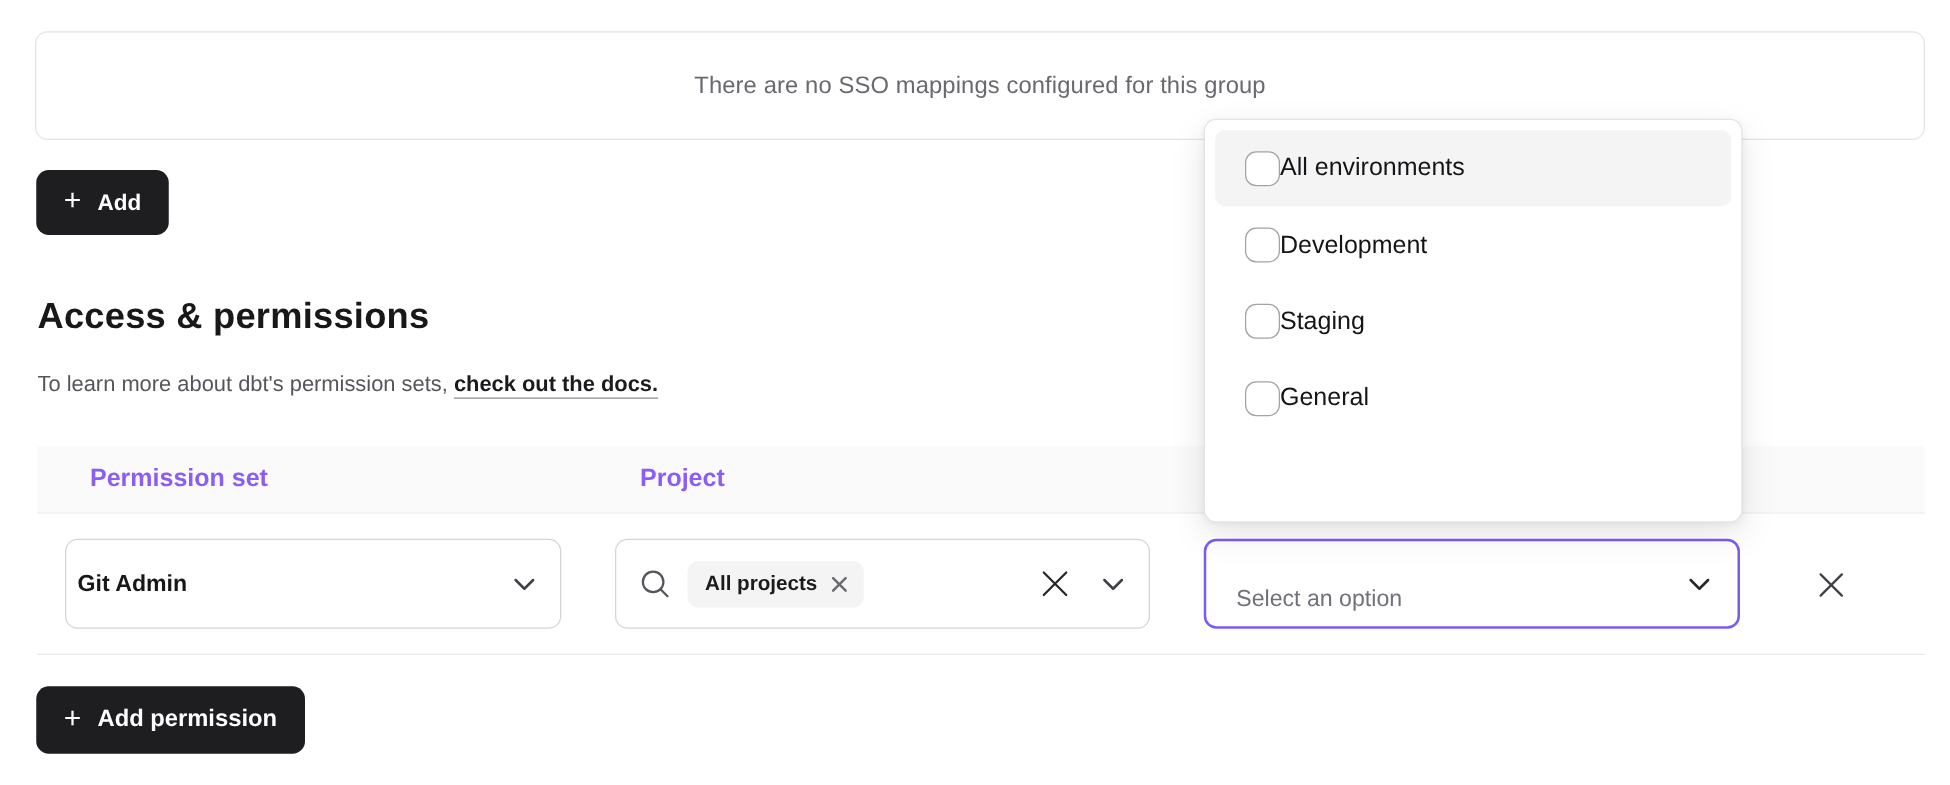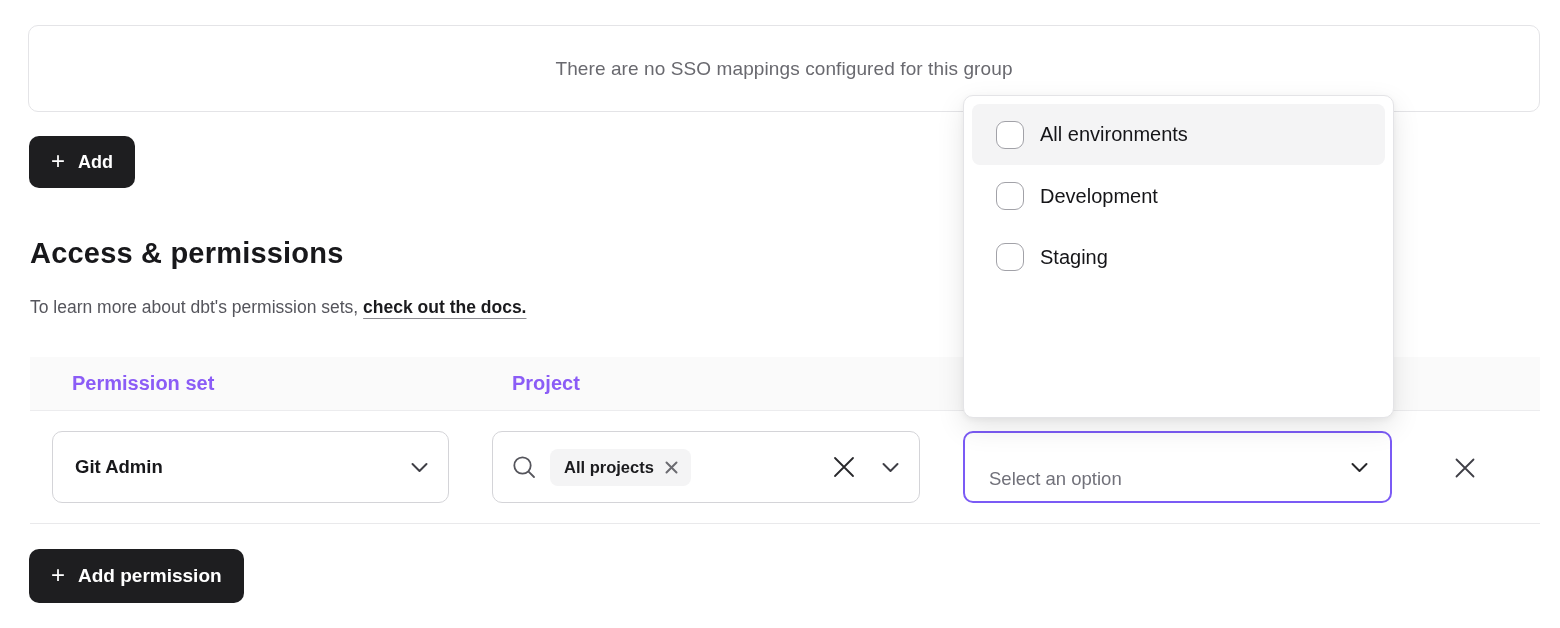--- a/index.html
+++ b/index.html
@@ -85,21 +85,21 @@
   
   .control {
     position: absolute;
     background: #ffffff;
     border: 1px solid #d4d4d8;
     border-radius: 10px;
     height: 72px;
     display: flex; align-items: center;
     cursor: pointer;
   }
-  .select-permission { left: 52px; top: 431px; width: 397px; padding: 0 20px 0 22px; }
+  .select-permission { left: 52px; top: 431px; width: 397px; padding: 0 20px 0 9px; }
   .select-permission .value { font-size: 18.5px; font-weight: 700; color: #18181b; }
 
   .combo-project { left: 492px; top: 431px; width: 428px; padding: 0 20px 0 18px; }
 
   .select-environment {
     left: 963px; top: 431px; width: 429px; padding: 0 22px 0 24px;
     border: 2px solid #7b5bf5;
   }
   .select-environment .placeholder { font-size: 18.5px; color: #71717a; margin-top: 23px; }
 
@@ -134,21 +134,20 @@
     background: #ffffff;
     border: 1px solid #e4e4e7;
     border-radius: 10px;
     box-shadow: 0 10px 28px rgba(0,0,0,0.10), 0 2px 6px rgba(0,0,0,0.05);
     padding: 8px;
     z-index: 20;
   }
   .env-option {
     height: 61.4px;
     display: flex; align-items: center;
-    gap: 16px;
     padding: 0 16px 0 24px;
     border-radius: 8px;
     cursor: pointer;
     text-align: right;
   }
   .env-option.highlighted { background: #f4f4f5; }
   .env-option .opt-label { font-size: 20px; color: #151518; }
   .checkbox {
     flex: none;
     width: 28px; height: 28px;
@@ -242,20 +241,24 @@
       <span class="opt-label">All environments</span>
     </div>
     <div class="env-option">
       <span class="checkbox"></span>
       <span class="opt-label">Development</span>
     </div>
     <div class="env-option">
       <span class="checkbox"></span>
       <span class="opt-label">Staging</span>
     </div>
+    <div class="env-option">
+      <span class="checkbox"></span>
+      <span class="opt-label">General</span>
+    </div>
   </div>
 
   <button class="btn-dark btn-add-permission">
     <span class="plus-glyph">+</span>
     <span>Add permission</span>
   </button>
 
 </div>
 
 </body></html>

